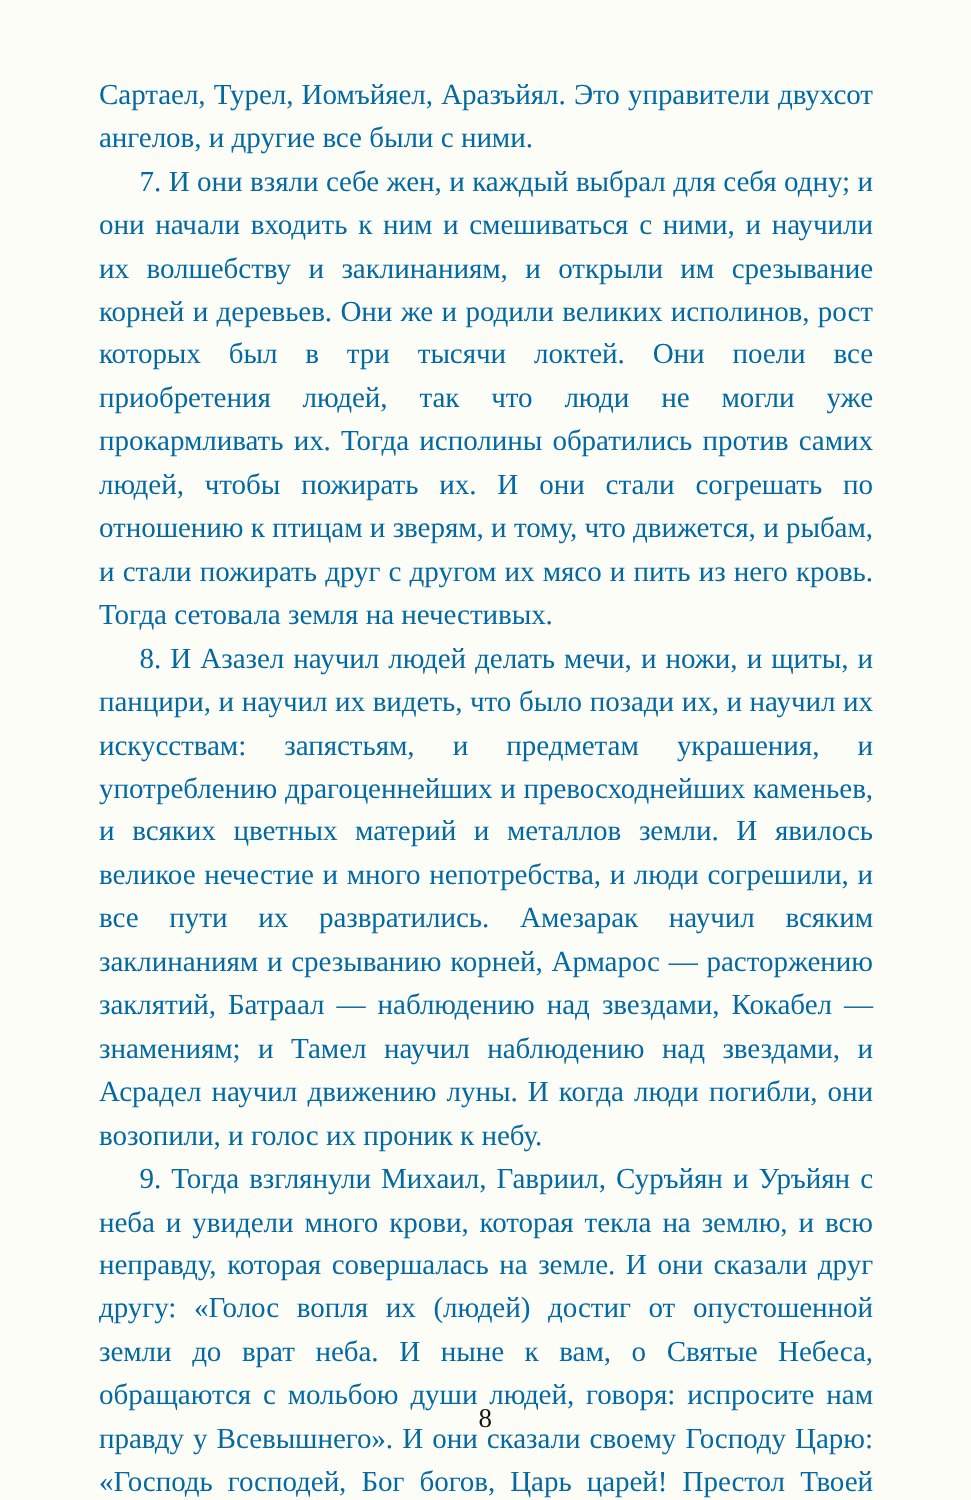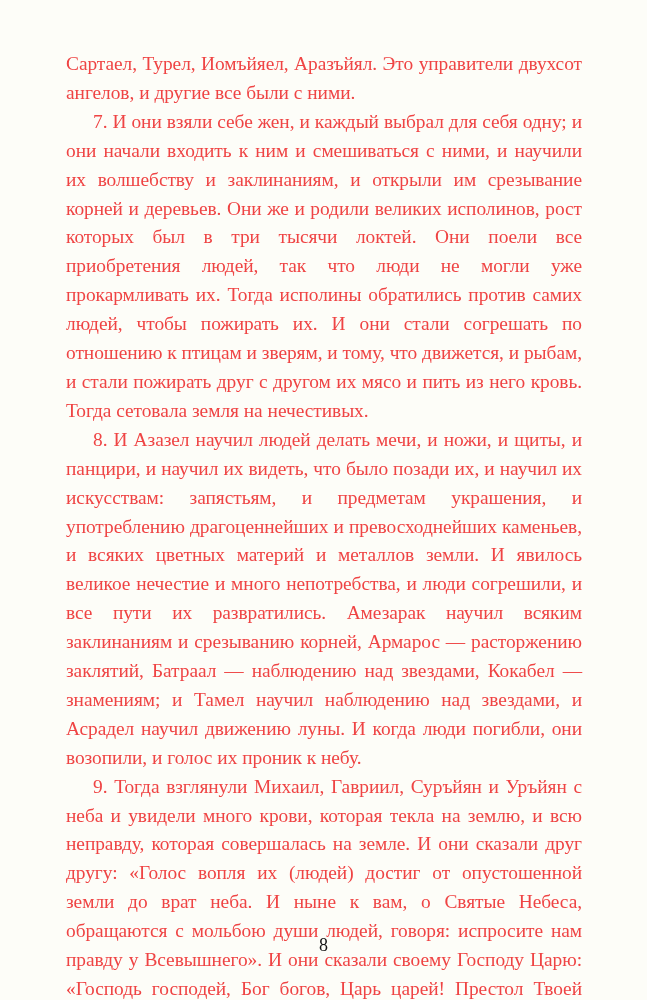--- a/index.html
+++ b/index.html
@@ -35,21 +35,21 @@
   .para {
     margin: 0;
     text-align: justify;
     text-align-last: left;
     font-size: 19.4px;
     line-height: 28.9px;
     letter-spacing: -0.05px;
     word-spacing: 0.1px;
     -webkit-hyphens: none;
     hyphens: none;
-    color: #ef4444;
+    color: #0369a1;
   }
 
   
   .para.continuation {
     text-indent: 0;
   }
 
   
   .para.indented {
     text-indent: 27px;

